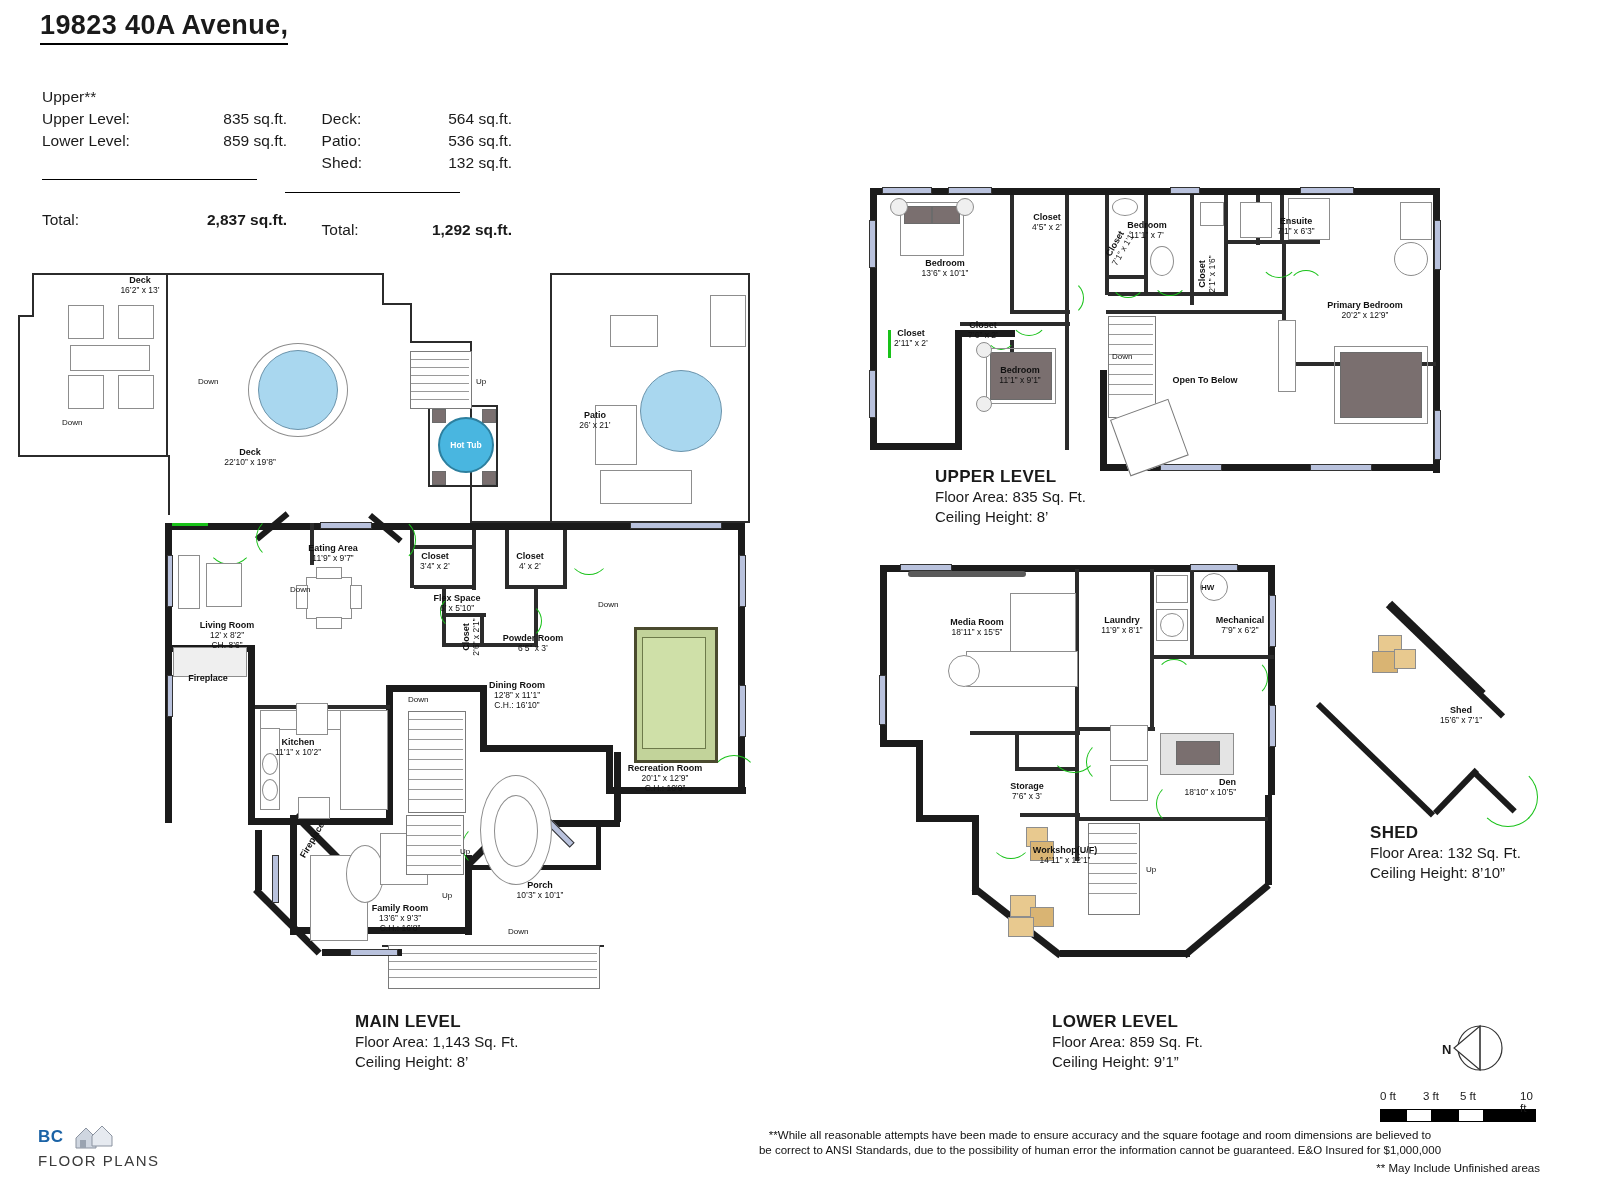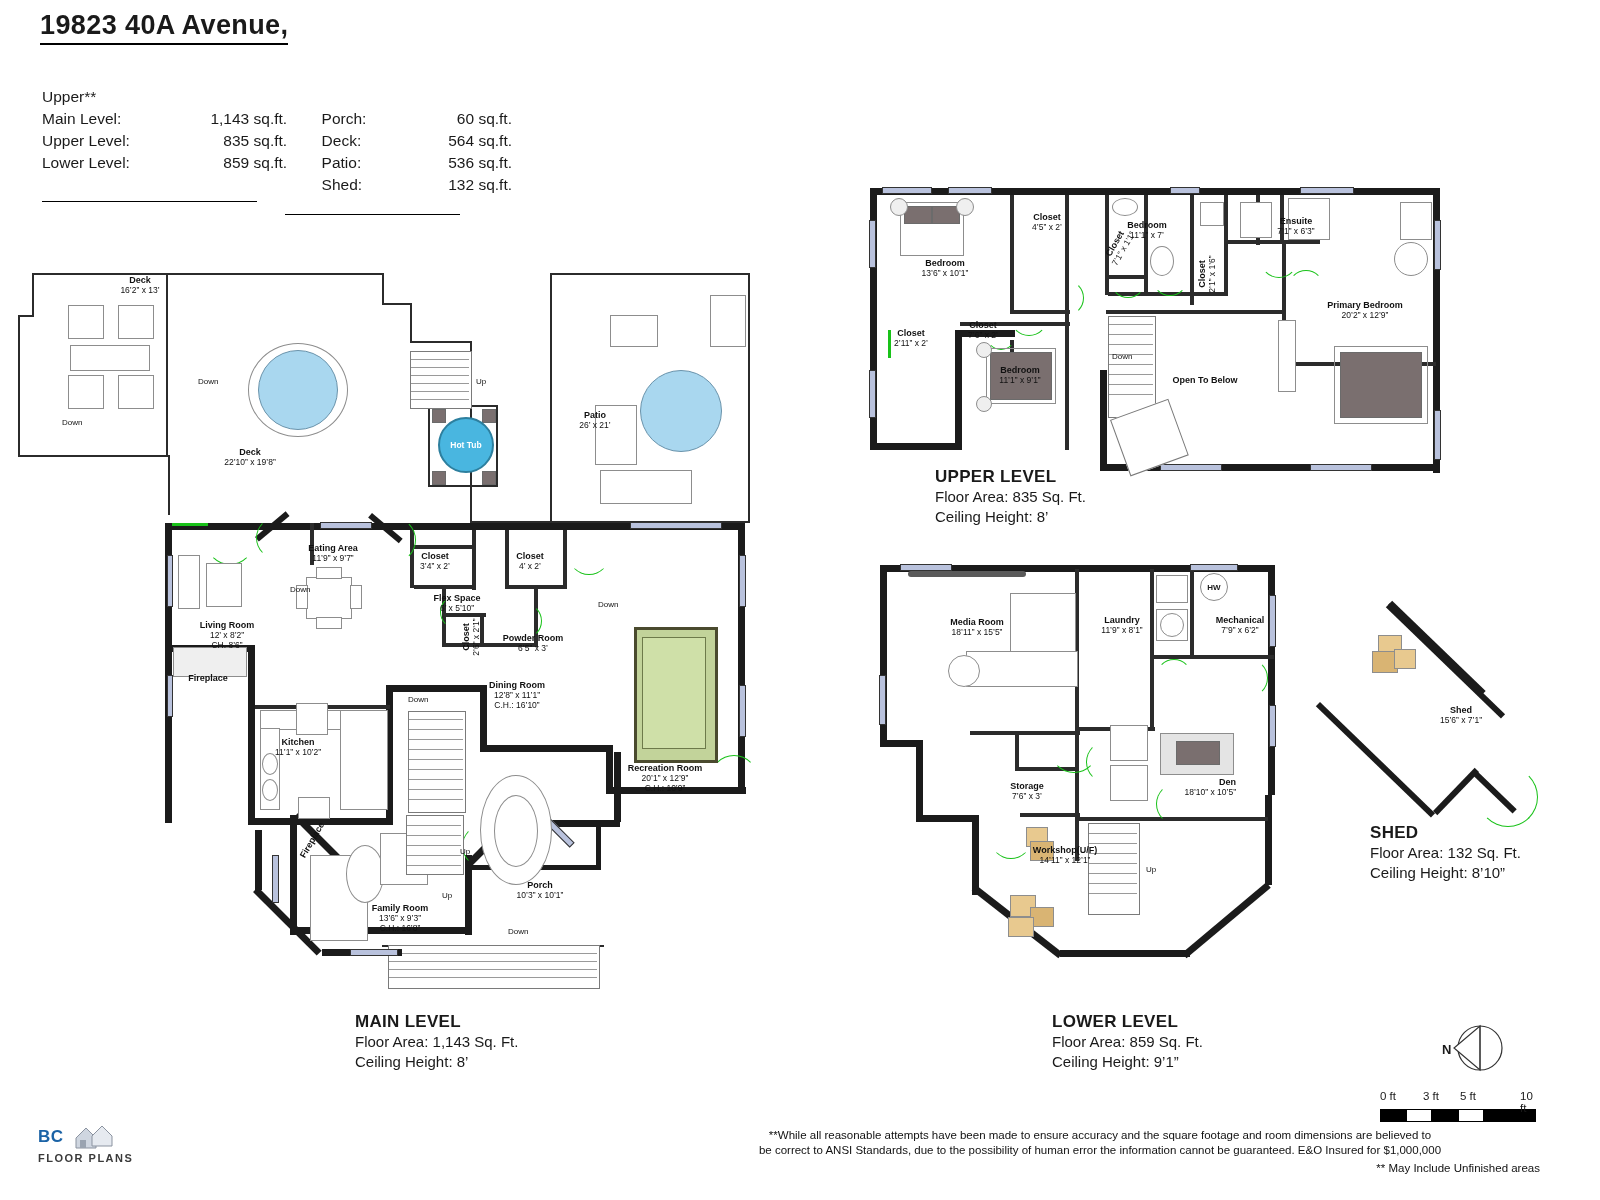--- a/index.html
+++ b/index.html
@@ -46,46 +46,39 @@
   .oval{border-radius:50%;}
   .stair{position:absolute;border:1px solid #7a7a7a;background:#fff;}
   .stairline{position:absolute;background:#9a9a9a;height:1px;}
   .lbl{position:absolute;font-size:8px;color:#111;white-space:nowrap;}
   .umb{position:absolute;border-radius:50%;background:#a9d7ef;border:1px solid #6a93ab;}
   .hot{position:absolute;border-radius:50%;background:#49b6e0;border:2px solid #2d7f9e;color:#fff;font-size:8.5px;font-weight:bold;display:flex;align-items:center;justify-content:center;}
   
   #disclaimer{left:660px;top:1128px;width:880px;font-size:11.5px;line-height:15px;text-align:center;color:#111;}
   #logo{left:38px;top:1120px;width:200px;}
   .logo-bc{font-size:17px;font-weight:bold;color:#1b63a6;letter-spacing:.5px;}
-  .logo-fp{font-size:11px;font-weight:bold;color:#3a3a3a;letter-spacing:1.5px;}
+  .logo-fp{font-size:15px;font-weight:normal;color:#3a3a3a;letter-spacing:1.5px;}
   
   #scalebar{left:1380px;top:1090px;}
   .sb-seg{display:inline-block;height:11px;border:1px solid #000;vertical-align:middle;}
   .sb-lbls{font-size:11.5px;margin-bottom:2px;position:relative;height:14px;}
   .sb-lbls span{position:absolute;}
   #compass{left:1440px;top:1018px;width:70px;height:60px;}
 </style>
 </head>
 <body>
 
 <div class="abs" id="title-block">
   <div class="addr-line"><span class="addr-underline">19823 40A Avenue,</span></div>
 </div>
 
 <div class="abs" id="areas">
   <div style="font-size:15.5px;margin-bottom:2px;">Upper**</div>
   <table class="area-table">
     <tbody>
-        <tr>
-      <td class="col-l-lbl">Main Level:</td>
-      <td class="col-l-val">1,143 sq.ft.</td>
-      <td class="col-gap"></td>
-      <td class="col-r-lbl">Porch:</td>
-      <td class="col-r-val">60 sq.ft.</td>
-    </tr>
     <tr>
       <td class="col-l-lbl">Upper Level:</td>
       <td class="col-l-val">835 sq.ft.</td>
       <td class="col-gap"></td>
       <td class="col-r-lbl">Deck:</td>
       <td class="col-r-val">564 sq.ft.</td>
     </tr>
     <tr>
       <td class="col-l-lbl">Lower Level:</td>
       <td class="col-l-val">859 sq.ft.</td>
@@ -103,20 +96,31 @@
   </tbody>
     </table>
   <div style="display:flex;">
     <div style="width:243px;">
         <div class="rule-l"></div>
       </div>
     <div style="width:200px;">
         <div class="rule-r" style="margin-top:18px;"></div>
       </div>
   </div>
+  <table class="area-table" style="margin-top:2px;">
+    <tbody>
+        <tr>
+      <td class="col-l-lbl tot-lbl">Total:</td>
+      <td class="col-l-val tot-val">2,837 sq.ft.</td>
+      <td class="col-gap"></td>
+      <td class="col-r-lbl tot-lbl" style="padding-top:22px!important;">Total:</td>
+      <td class="col-r-val tot-val" style="padding-top:22px!important;">1,292 sq.ft.</td>
+    </tr>
+  </tbody>
+    </table>
 </div>
 
 <div class="abs" id="main-plan" style="left:10px;top:255px;width:790px;height:760px;">
 
   <div class="wall-thin" style="left:22px;top:18px;width:350px;height:2px;"></div>
   <div class="wall-thin" style="left:22px;top:18px;width:2px;height:44px;"></div>
   <div class="wall-thin" style="left:8px;top:60px;width:16px;height:2px;"></div>
   <div class="wall-thin" style="left:8px;top:60px;width:2px;height:142px;"></div>
   <div class="wall-thin" style="left:8px;top:200px;width:150px;height:2px;"></div>
   <div class="wall-thin" style="left:156px;top:18px;width:2px;height:184px;"></div>
@@ -522,21 +526,21 @@
 
   <div class="furn" style="left:48px;top:16px;width:118px;height:6px;background:#5a5a5a;border:none;border-radius:3px;"></div>
   <div class="furn" style="left:150px;top:38px;width:64px;height:70px;"></div>
   <div class="furn" style="left:106px;top:96px;width:110px;height:34px;"></div>
   <div class="furn oval" style="left:88px;top:100px;width:30px;height:30px;"></div>
 
   <div class="furn" style="left:296px;top:20px;width:30px;height:26px;"></div>
   <div class="furn" style="left:296px;top:54px;width:30px;height:30px;"></div>
   <div class="furn oval" style="left:300px;top:58px;width:22px;height:22px;"></div>
 
-  <div class="furn oval" style="left:340px;top:18px;width:26px;height:26px;display:flex;align-items:center;justify-content:center;font-size:8px;font-weight:bold;">
+  <div class="furn oval" style="left:340px;top:18px;width:26px;height:26px;display:flex;align-items:center;justify-content:flex-start;font-size:8px;font-weight:bold;">
     <span>HW</span>
   </div>
 
   <div class="furn" style="left:300px;top:178px;width:72px;height:40px;background:#e4e4e4;"></div>
   <div class="furn-d" style="left:316px;top:186px;width:42px;height:22px;"></div>
   <div class="furn" style="left:250px;top:170px;width:36px;height:34px;"></div>
   <div class="furn" style="left:250px;top:210px;width:36px;height:34px;"></div>
 
   <div class="furn-g" style="left:166px;top:272px;width:20px;height:18px;background:#e8c98f;"></div>
   <div class="furn-g" style="left:170px;top:286px;width:22px;height:18px;background:#d9b473;"></div>

